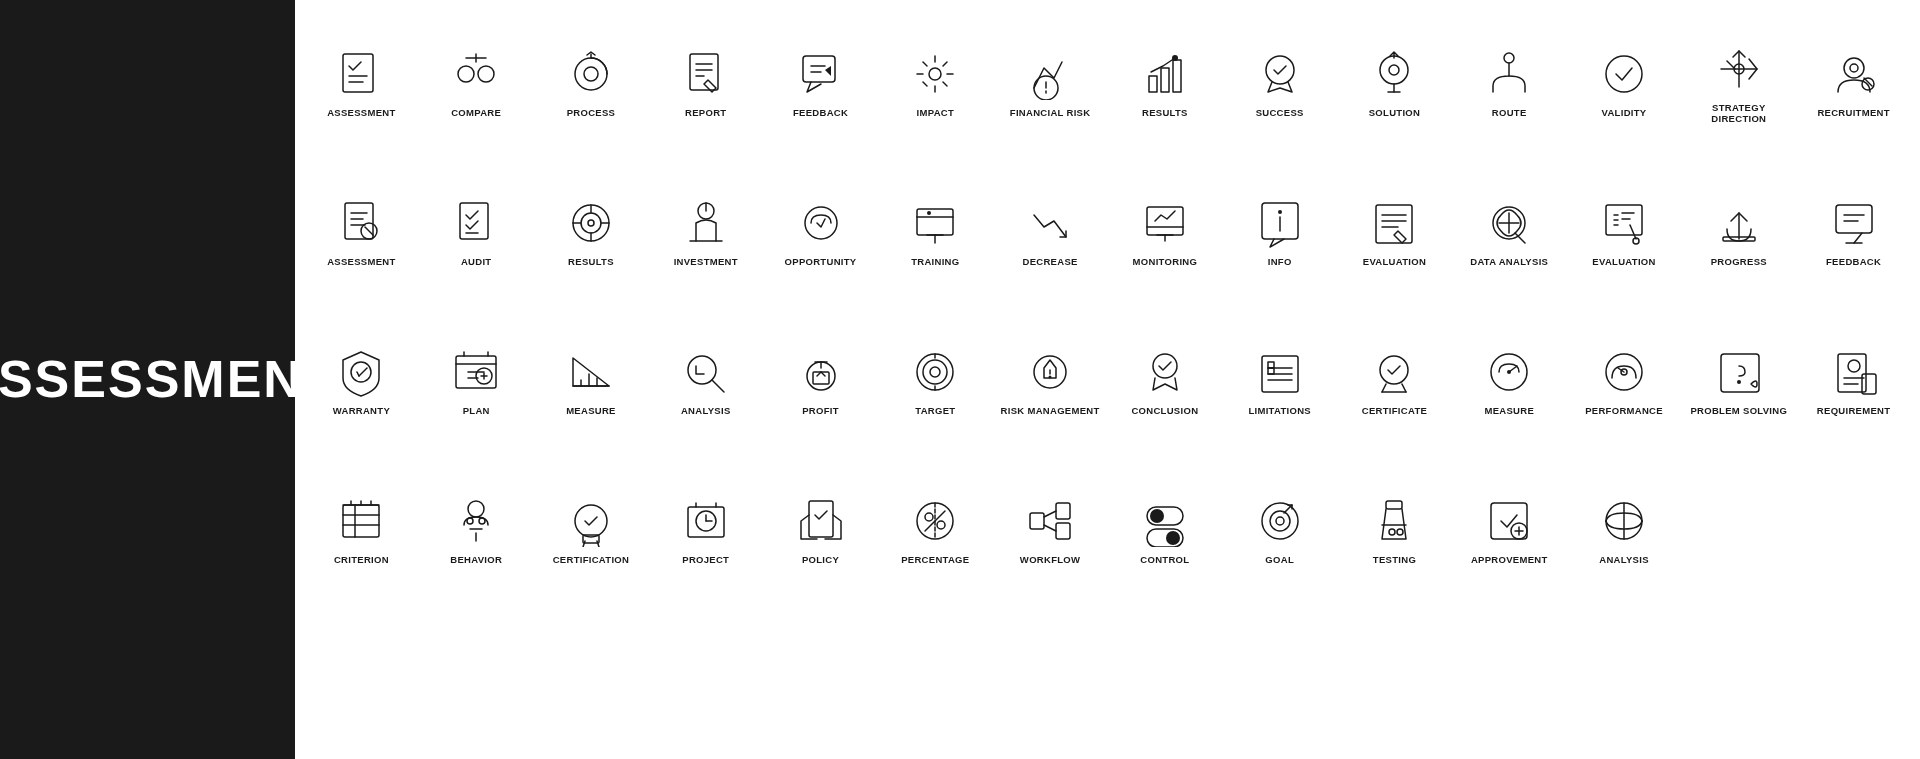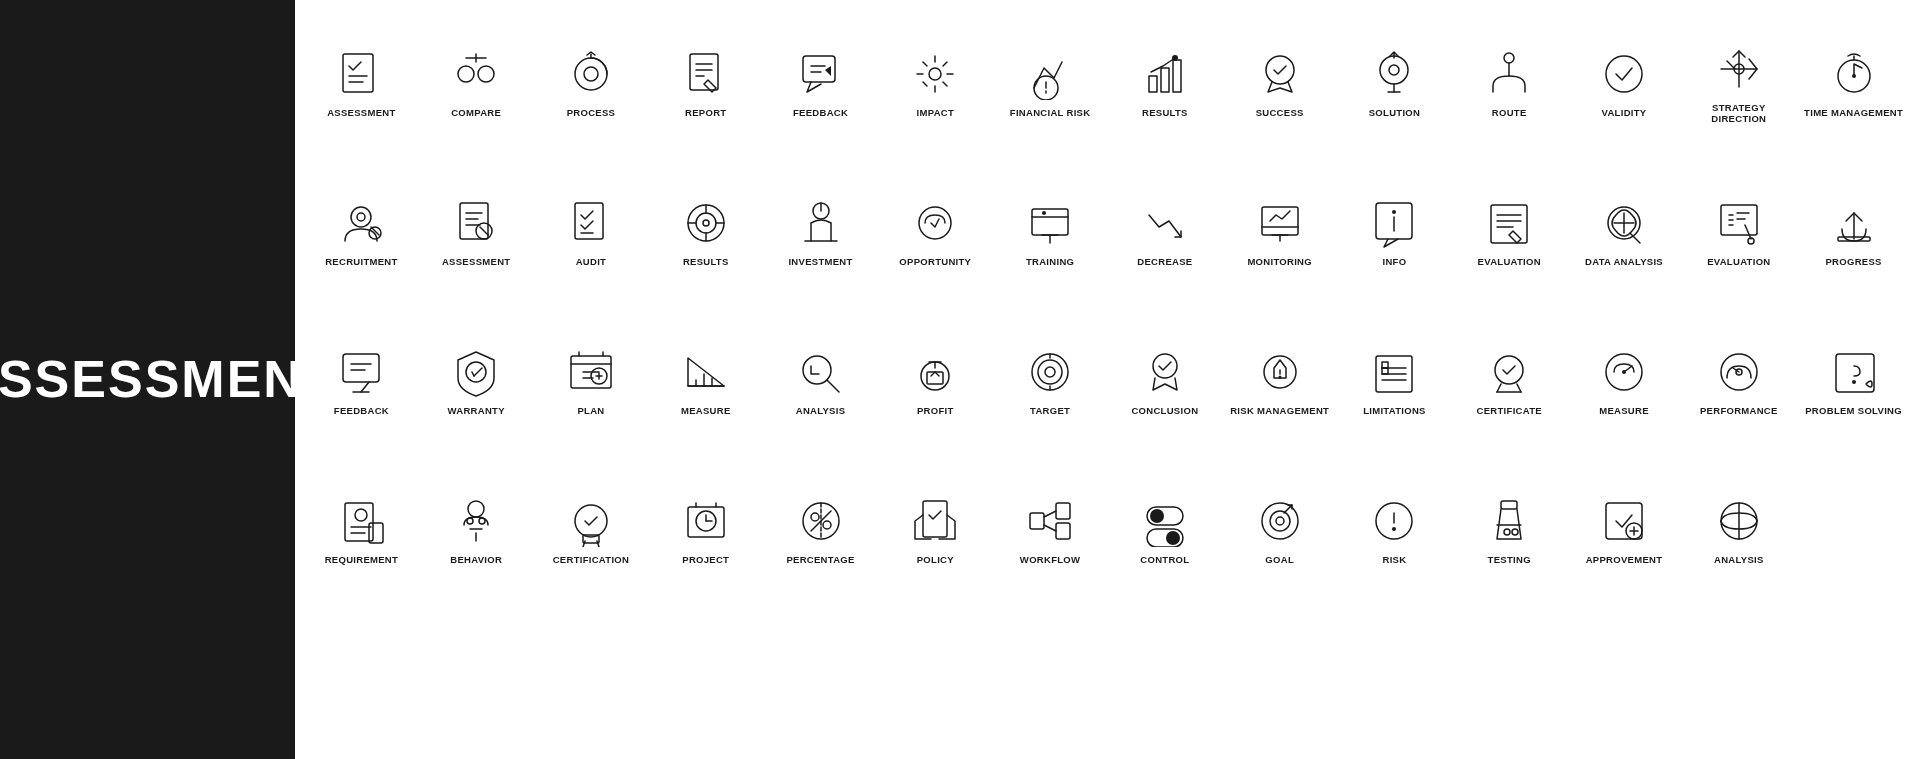--- a/index.html
+++ b/index.html
@@ -236,32 +236,20 @@
           <circle cx="26" cy="26" r="5"></circle>
           <line x1="14" y1="18" x2="22" y2="26"></line>
           <polyline points="20,14 26,8 32,14"></polyline>
         </svg>
       </div>
       <div class="icon-label">STRATEGY DIRECTION</div>
     </div>
     <div class="icon-cell">
       <div class="icon-svg">
         <svg viewBox="0 0 52 52" xmlns="http://www.w3.org/2000/svg">
-          <circle cx="26" cy="28" r="16"></circle>
-          <path d="M26 28 L26 16 L34 20"></path>
-          <circle cx="26" cy="28" r="2" fill="#1a1a1a" stroke="none"></circle>
-          <path d="M26 12 L26 8"></path>
-          <path d="M20 8 Q26 4 32 8"></path>
-        </svg>
-      </div>
-      <div class="icon-label">TIME MANAGEMENT</div>
-    </div>
-    <div class="icon-cell">
-      <div class="icon-svg">
-        <svg viewBox="0 0 52 52" xmlns="http://www.w3.org/2000/svg">
           <circle cx="26" cy="20" r="10"></circle>
           <path d="M10 44 Q10 32 26 32 Q42 32 42 44"></path>
           <circle cx="26" cy="20" r="4"></circle>
           <line x1="36" y1="30" x2="44" y2="38"></line>
           <circle cx="40" cy="36" r="6"></circle>
         </svg>
       </div>
       <div class="icon-label">RECRUITMENT</div>
     </div>
     <div class="icon-cell">
@@ -499,37 +487,37 @@
           <circle cx="26" cy="26" r="5"></circle>
           <line x1="26" y1="8" x2="26" y2="12"></line>
           <line x1="26" y1="40" x2="26" y2="44"></line>
         </svg>
       </div>
       <div class="icon-label">TARGET</div>
     </div>
     <div class="icon-cell">
       <div class="icon-svg">
         <svg viewBox="0 0 52 52" xmlns="http://www.w3.org/2000/svg">
-          <circle cx="26" cy="20" r="12"></circle>
-          <polyline points="20,20 24,24 32,16"></polyline>
-          <path d="M16 32 L14 44 L26 38 L38 44 L36 32"></path>
-        </svg>
-      </div>
-      <div class="icon-label">CONCLUSION</div>
-    </div>
-    <div class="icon-cell">
-      <div class="icon-svg">
-        <svg viewBox="0 0 52 52" xmlns="http://www.w3.org/2000/svg">
           <circle cx="26" cy="26" r="16"></circle>
           <path d="M20 22 L26 14 L32 22 L32 32 L20 32 Z"></path>
           <line x1="26" y1="24" x2="26" y2="28"></line>
           <circle cx="26" cy="31" r="1.5" fill="#1a1a1a" stroke="none"></circle>
         </svg>
       </div>
       <div class="icon-label">RISK MANAGEMENT</div>
+    </div>
+    <div class="icon-cell">
+      <div class="icon-svg">
+        <svg viewBox="0 0 52 52" xmlns="http://www.w3.org/2000/svg">
+          <circle cx="26" cy="20" r="12"></circle>
+          <polyline points="20,20 24,24 32,16"></polyline>
+          <path d="M16 32 L14 44 L26 38 L38 44 L36 32"></path>
+        </svg>
+      </div>
+      <div class="icon-label">CONCLUSION</div>
     </div>
     <div class="icon-cell">
       <div class="icon-svg">
         <svg viewBox="0 0 52 52" xmlns="http://www.w3.org/2000/svg">
           <rect x="8" y="10" width="36" height="36" rx="2"></rect>
           <line x1="14" y1="22" x2="38" y2="22"></line>
           <line x1="14" y1="28" x2="38" y2="28"></line>
           <line x1="14" y1="34" x2="38" y2="34"></line>
           <rect x="14" y="16" width="6" height="6"></rect>
           <rect x="14" y="22" width="6" height="6"></rect>
@@ -590,20 +578,35 @@
           <line x1="16" y1="32" x2="36" y2="32"></line>
           <line x1="16" y1="38" x2="30" y2="38"></line>
           <rect x="34" y="28" width="14" height="20" rx="2"></rect>
         </svg>
       </div>
       <div class="icon-label">REQUIREMENT</div>
     </div>
     <div class="icon-cell">
       <div class="icon-svg">
         <svg viewBox="0 0 52 52" xmlns="http://www.w3.org/2000/svg">
+          <rect x="8" y="10" width="36" height="32" rx="2"></rect>
+          <line x1="8" y1="10" x2="44" y2="10"></line>
+          <line x1="16" y1="6" x2="16" y2="10"></line>
+          <line x1="26" y1="6" x2="26" y2="10"></line>
+          <line x1="36" y1="6" x2="36" y2="10"></line>
+          <line x1="8" y1="20" x2="44" y2="20"></line>
+          <line x1="8" y1="30" x2="44" y2="30"></line>
+          <line x1="20" y1="10" x2="20" y2="42"></line>
+        </svg>
+      </div>
+      <div class="icon-label">CRITERION</div>
+    </div>
+    <div class="icon-cell">
+      <div class="icon-svg">
+        <svg viewBox="0 0 52 52" xmlns="http://www.w3.org/2000/svg">
           <circle cx="26" cy="14" r="8"></circle>
           <path d="M14 30 Q14 22 26 22 Q38 22 38 30"></path>
           <circle cx="20" cy="26" r="3"></circle>
           <circle cx="32" cy="26" r="3"></circle>
           <line x1="20" y1="34" x2="32" y2="34"></line>
           <line x1="26" y1="38" x2="26" y2="46"></line>
         </svg>
       </div>
       <div class="icon-label">BEHAVIOR</div>
     </div>
@@ -628,43 +631,43 @@
           <circle cx="26" cy="26" r="10"></circle>
           <line x1="26" y1="20" x2="26" y2="26"></line>
           <line x1="26" y1="26" x2="32" y2="26"></line>
         </svg>
       </div>
       <div class="icon-label">PROJECT</div>
     </div>
     <div class="icon-cell">
       <div class="icon-svg">
         <svg viewBox="0 0 52 52" xmlns="http://www.w3.org/2000/svg">
+          <rect x="14" y="6" width="24" height="36" rx="2"></rect>
+          <path d="M14 20 L6 26 L6 44 L22 44"></path>
+          <path d="M38 20 L46 26 L46 44 L30 44"></path>
+          <polyline points="20,20 24,24 32,16"></polyline>
+        </svg>
+      </div>
+      <div class="icon-label">POLICY</div>
+    </div>
+    <div class="icon-cell">
+      <div class="icon-svg">
+        <svg viewBox="0 0 52 52" xmlns="http://www.w3.org/2000/svg">
           <circle cx="26" cy="26" r="18"></circle>
           <path d="M16 36 L36 16"></path>
           <circle cx="20" cy="22" r="4"></circle>
           <circle cx="32" cy="30" r="4"></circle>
           <path d="M26 8 Q26 26 26 44" stroke-dasharray="4,2"></path>
         </svg>
       </div>
       <div class="icon-label">PERCENTAGE</div>
     </div>
     <div class="icon-cell">
       <div class="icon-svg">
         <svg viewBox="0 0 52 52" xmlns="http://www.w3.org/2000/svg">
-          <rect x="14" y="6" width="24" height="36" rx="2"></rect>
-          <path d="M14 20 L6 26 L6 44 L22 44"></path>
-          <path d="M38 20 L46 26 L46 44 L30 44"></path>
-          <polyline points="20,20 24,24 32,16"></polyline>
-        </svg>
-      </div>
-      <div class="icon-label">POLICY</div>
-    </div>
-    <div class="icon-cell">
-      <div class="icon-svg">
-        <svg viewBox="0 0 52 52" xmlns="http://www.w3.org/2000/svg">
           <rect x="6" y="18" width="14" height="16" rx="2"></rect>
           <rect x="32" y="8" width="14" height="16" rx="2"></rect>
           <rect x="32" y="28" width="14" height="16" rx="2"></rect>
           <line x1="20" y1="22" x2="32" y2="16"></line>
           <line x1="20" y1="30" x2="32" y2="36"></line>
         </svg>
       </div>
       <div class="icon-label">WORKFLOW</div>
     </div>
     <div class="icon-cell">
@@ -686,30 +689,20 @@
           <circle cx="26" cy="26" r="4"></circle>
           <line x1="30" y1="18" x2="38" y2="10"></line>
           <polyline points="34,10 38,10 38,14"></polyline>
         </svg>
       </div>
       <div class="icon-label">GOAL</div>
     </div>
     <div class="icon-cell">
       <div class="icon-svg">
         <svg viewBox="0 0 52 52" xmlns="http://www.w3.org/2000/svg">
-          <circle cx="26" cy="26" r="18"></circle>
-          <line x1="26" y1="18" x2="26" y2="28"></line>
-          <circle cx="26" cy="34" r="2" fill="#1a1a1a" stroke="none"></circle>
-        </svg>
-      </div>
-      <div class="icon-label">RISK</div>
-    </div>
-    <div class="icon-cell">
-      <div class="icon-svg">
-        <svg viewBox="0 0 52 52" xmlns="http://www.w3.org/2000/svg">
           <rect x="18" y="6" width="16" height="8" rx="2"></rect>
           <path d="M18 14 L14 44 L38 44 L34 14"></path>
           <path d="M14 30 L38 30"></path>
           <circle cx="24" cy="37" r="3"></circle>
           <circle cx="32" cy="37" r="3"></circle>
         </svg>
       </div>
       <div class="icon-label">TESTING</div>
     </div>
     <div class="icon-cell">

